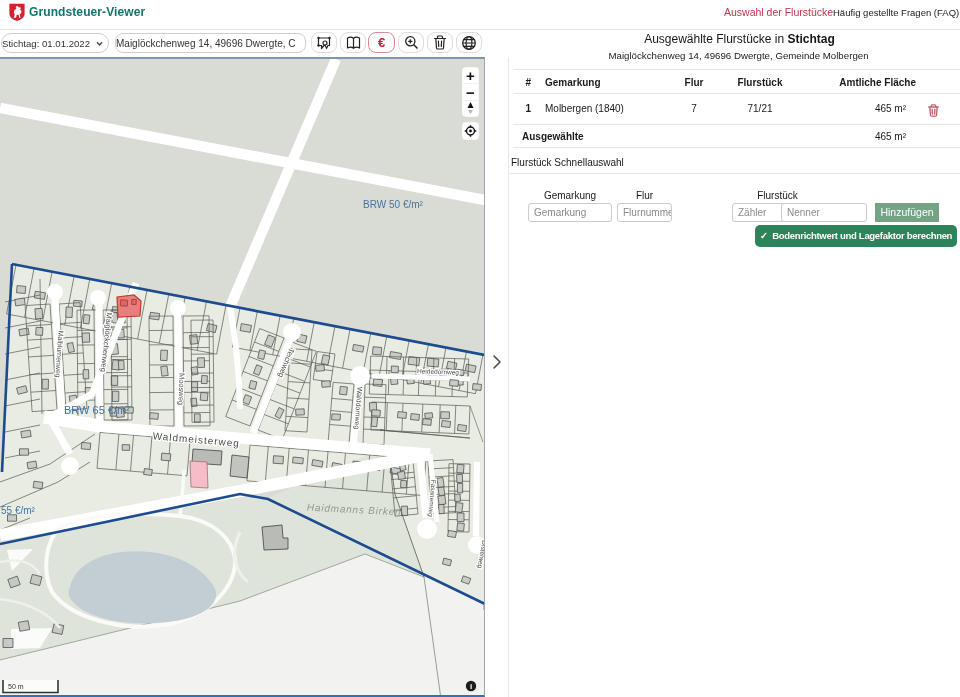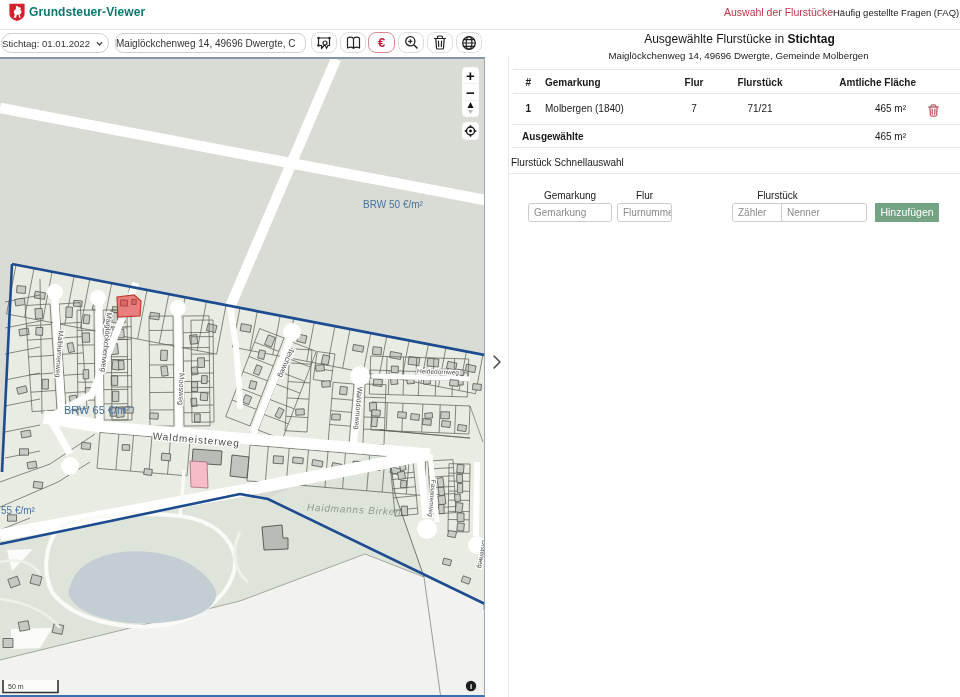--- a/index.html
+++ b/index.html
@@ -566,12 +566,13 @@
  <div class="cell" style="top:127px;left:2px">Flurstück Schnellauswahl</div>
  <div class="tline" style="top:142.5px;left:0"></div>
  <div class="cell" style="top:160px;left:19px;width:84px;text-align:center">Gemarkung</div>
  <div class="cell" style="top:160px;left:108px;width:55px;text-align:center">Flur</div>
  <div class="cell" style="top:160px;left:179px;width:179px;text-align:center">Flurstück</div>
  <input style="top: 173px; left: 19px; width: 84px;" placeholder="Gemarkung">
  <input style="top: 173px; left: 108px; width: 55px;" placeholder="Flurnummer">
  <input style="top: 173px; left: 179px; width: 91px; margin-left: 44px;" placeholder="Zähler">
  <input style="top: 173px; left: 272px; width: 86px;" placeholder="Nenner">
  <div class="cell" style="top:173px;left:366px;width:64px;height:19px;background:#74a484;border-radius:0;color:#fff;font-size:10.5px;text-align:center;line-height:19px">Hinzufügen</div>
+ <div class="cell" style="top:195px;left:246px;width:202px;height:22px;background:#2c8458;border-radius:5px;color:#fff;font-size:9.5px;font-weight:700;text-align:center;line-height:22px;letter-spacing:-0.3px">✓&nbsp;&nbsp;Bodenrichtwert und Lagefaktor berechnen</div>
 </div>
 </body></html>

